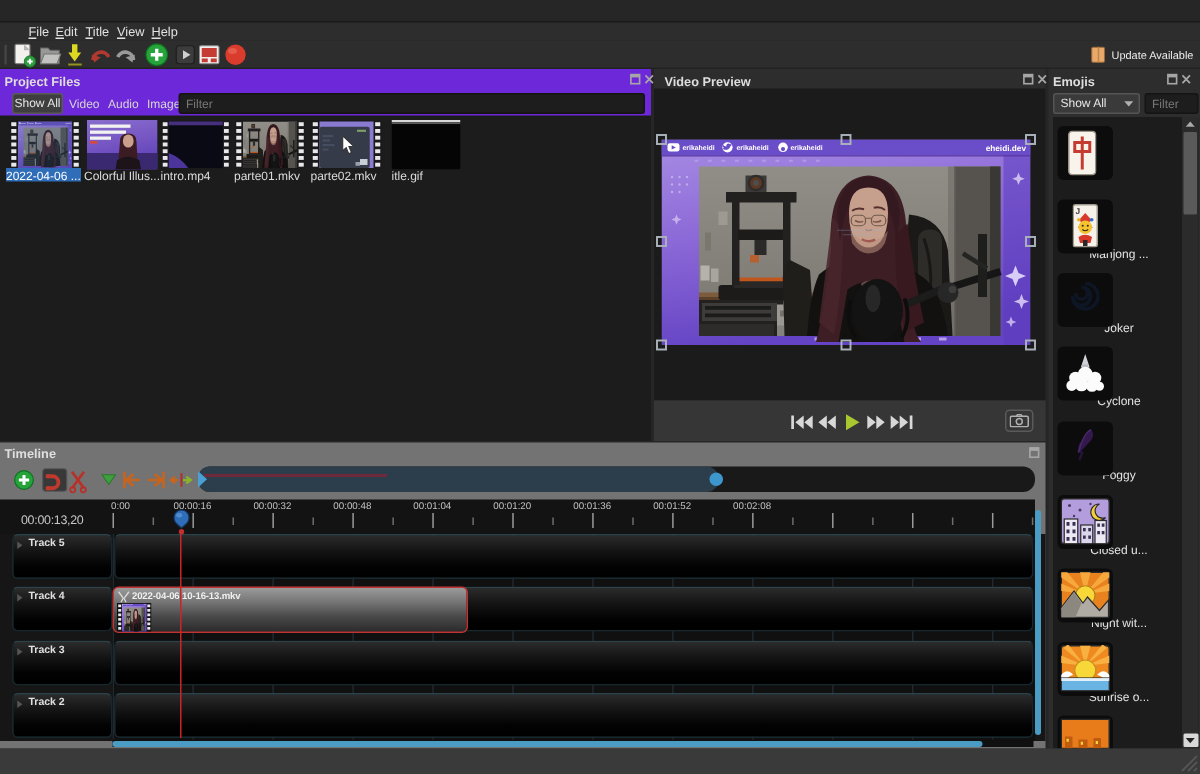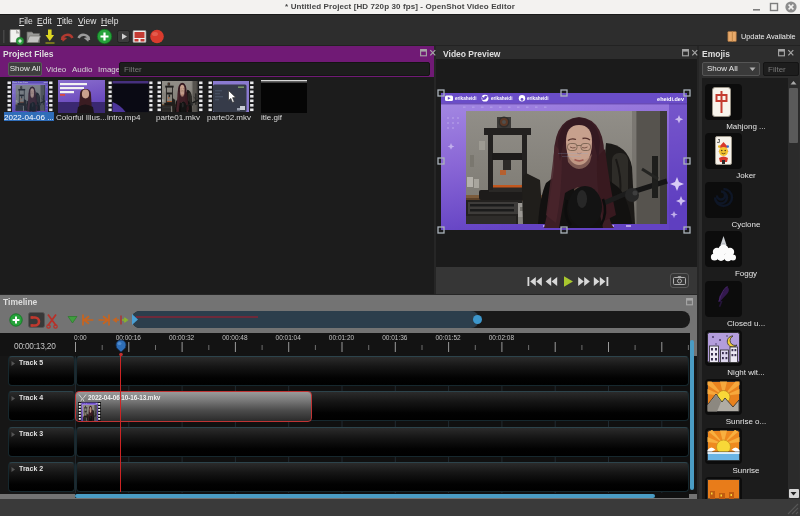--- a/index.html
+++ b/index.html
@@ -12,35 +12,35 @@
 #title { width:100%; text-align:center; font-size:8px; font-weight:bold; color:#454545; line-height:14px; letter-spacing:0.1px;}
 
 #menubar { left:0; top:14px; width:800px; height:13px; background:#2d2d2d; border-top:1px solid #1a1a1a;}
 .menu { position:absolute; top:1px; font-size:8.5px; color:#e2e2e2;padding-left:13px; }
 .menu u { text-decoration:underline; text-underline-offset:1px; }
 
 #toolbar { left:0; top:27px; width:800px; height:19px; background:#2d2d2d; border-bottom:1px solid #222; }
 
 .panel-h { font-size:8.5px; font-weight:bold; color:#dedede; }
 
-#pf { left:0; top:46px; width:434px; height:248px; background:#701a75; }
+#pf { left:0; top:46px; width:434px; height:248px; background:#6d28d9; }
 #pf-body { left:0; top:31px; width:434px; height:217px; background:#1c1c1c; }
 #vp { left:436px; top:46px; width:261px; height:248px; background:#2d2d2d; }
 #vp-body { left:0; top:13px; width:261px; height:208px; background:#1b1b1b; }
 #em { left:699px; top:46px; width:101px; height:453px; background:#2d2d2d; }
 #tl { left:0; top:295px; width:697px; height:204px; background:#737373; }
 #statusbar { left:0; top:499px; width:800px; height:17px; background:#3a3a3a; }
 .tab { position:absolute; font-size:8px; color:#d6d6d6; }
 .filter { position:absolute; background:#1d1d1d; border:1px solid #141414; border-radius:2px; color:#787878; font-size:8px; }
 .thlabel { position:absolute; font-size:8px; color:#dcdcdc; text-align:left; }
 .track-box { position:absolute; border-radius:4px; border:1px solid #16282e;
   border-top-color:#2c434b; background:linear-gradient(#2b2b2b 0%, #151515 35%, #020202 75%, #000 100%); }
 .track-label { position:absolute; font-size:7px; font-weight:bold; color:#e0e0e0; }
 .emsq { position:absolute; left:3px; width:37px; height:36px; background:#0c0c0c; border-radius:4px; }
-.emlab { position:absolute; left:0px; width:88px; text-align:center; font-size:8px; color:#e4e4e4; }
+.emlab { position:absolute; left:0px; width:88px; text-align:center; font-size:8px; color:#e4e4e4;margin-top:43px; }
 </style>
 </head>
 <body>
 <div id="stage">
   <svg width="0" height="0" style="position:absolute">
     <defs>
       <linearGradient id="wallg" x1="0" y1="0" x2="0" y2="1">
         <stop offset="0" stop-color="#918e88"></stop>
           <stop offset="1" stop-color="#7a776f"></stop>
       </linearGradient>
@@ -186,29 +186,20 @@
             <rect x="67" y="13.5" width="2.5" height="1.4"></rect>
             <rect x="76" y="13.5" width="2.5" height="1.4"></rect>
             <rect x="85" y="13.5" width="2.5" height="1.4"></rect>
             <rect x="94" y="13.5" width="2.5" height="1.4"></rect>
             <rect x="103" y="13.5" width="2.5" height="1.4"></rect>
         </g>
         <use href="#cam" x="25" y="18"></use>
       </g>
     </defs>
   </svg>
-  <div class="abs" id="titlebar">
-      <div id="title">* Untitled Project [HD 720p 30 fps] - OpenShot Video Editor</div>
-    <svg class="abs" style="left:748px;top:0px;" width="52" height="14" viewBox="0 0 52 14">
-      <rect x="5" y="9" width="7" height="1.6" fill="#7e7e7e"></rect>
-      <rect x="22.5" y="3.5" width="7" height="7" fill="none" stroke="#7e7e7e" stroke-width="1.4"></rect>
-      <circle cx="43" cy="7" r="5.6" fill="#8c8c8c"></circle>
-      <path d="M40.6 4.6 L45.4 9.4 M45.4 4.6 L40.6 9.4" stroke="#f3f2f0" stroke-width="1.5"></path>
-    </svg>
-  </div>
   <div class="abs" id="menubar">
     <span class="menu" style="left:6px;"><u>F</u>ile</span>
     <span class="menu" style="left:24px;"><u>E</u>dit</span>
     <span class="menu" style="left:44px;"><u>T</u>itle</span>
     <span class="menu" style="left:65px;"><u>V</u>iew</span>
     <span class="menu" style="left:88px;"><u>H</u>elp</span>
   </div>
   <div class="abs" id="toolbar">
     <svg class="abs" style="left:0;top:0;" width="175" height="19" viewBox="0 0 175 19">
 

